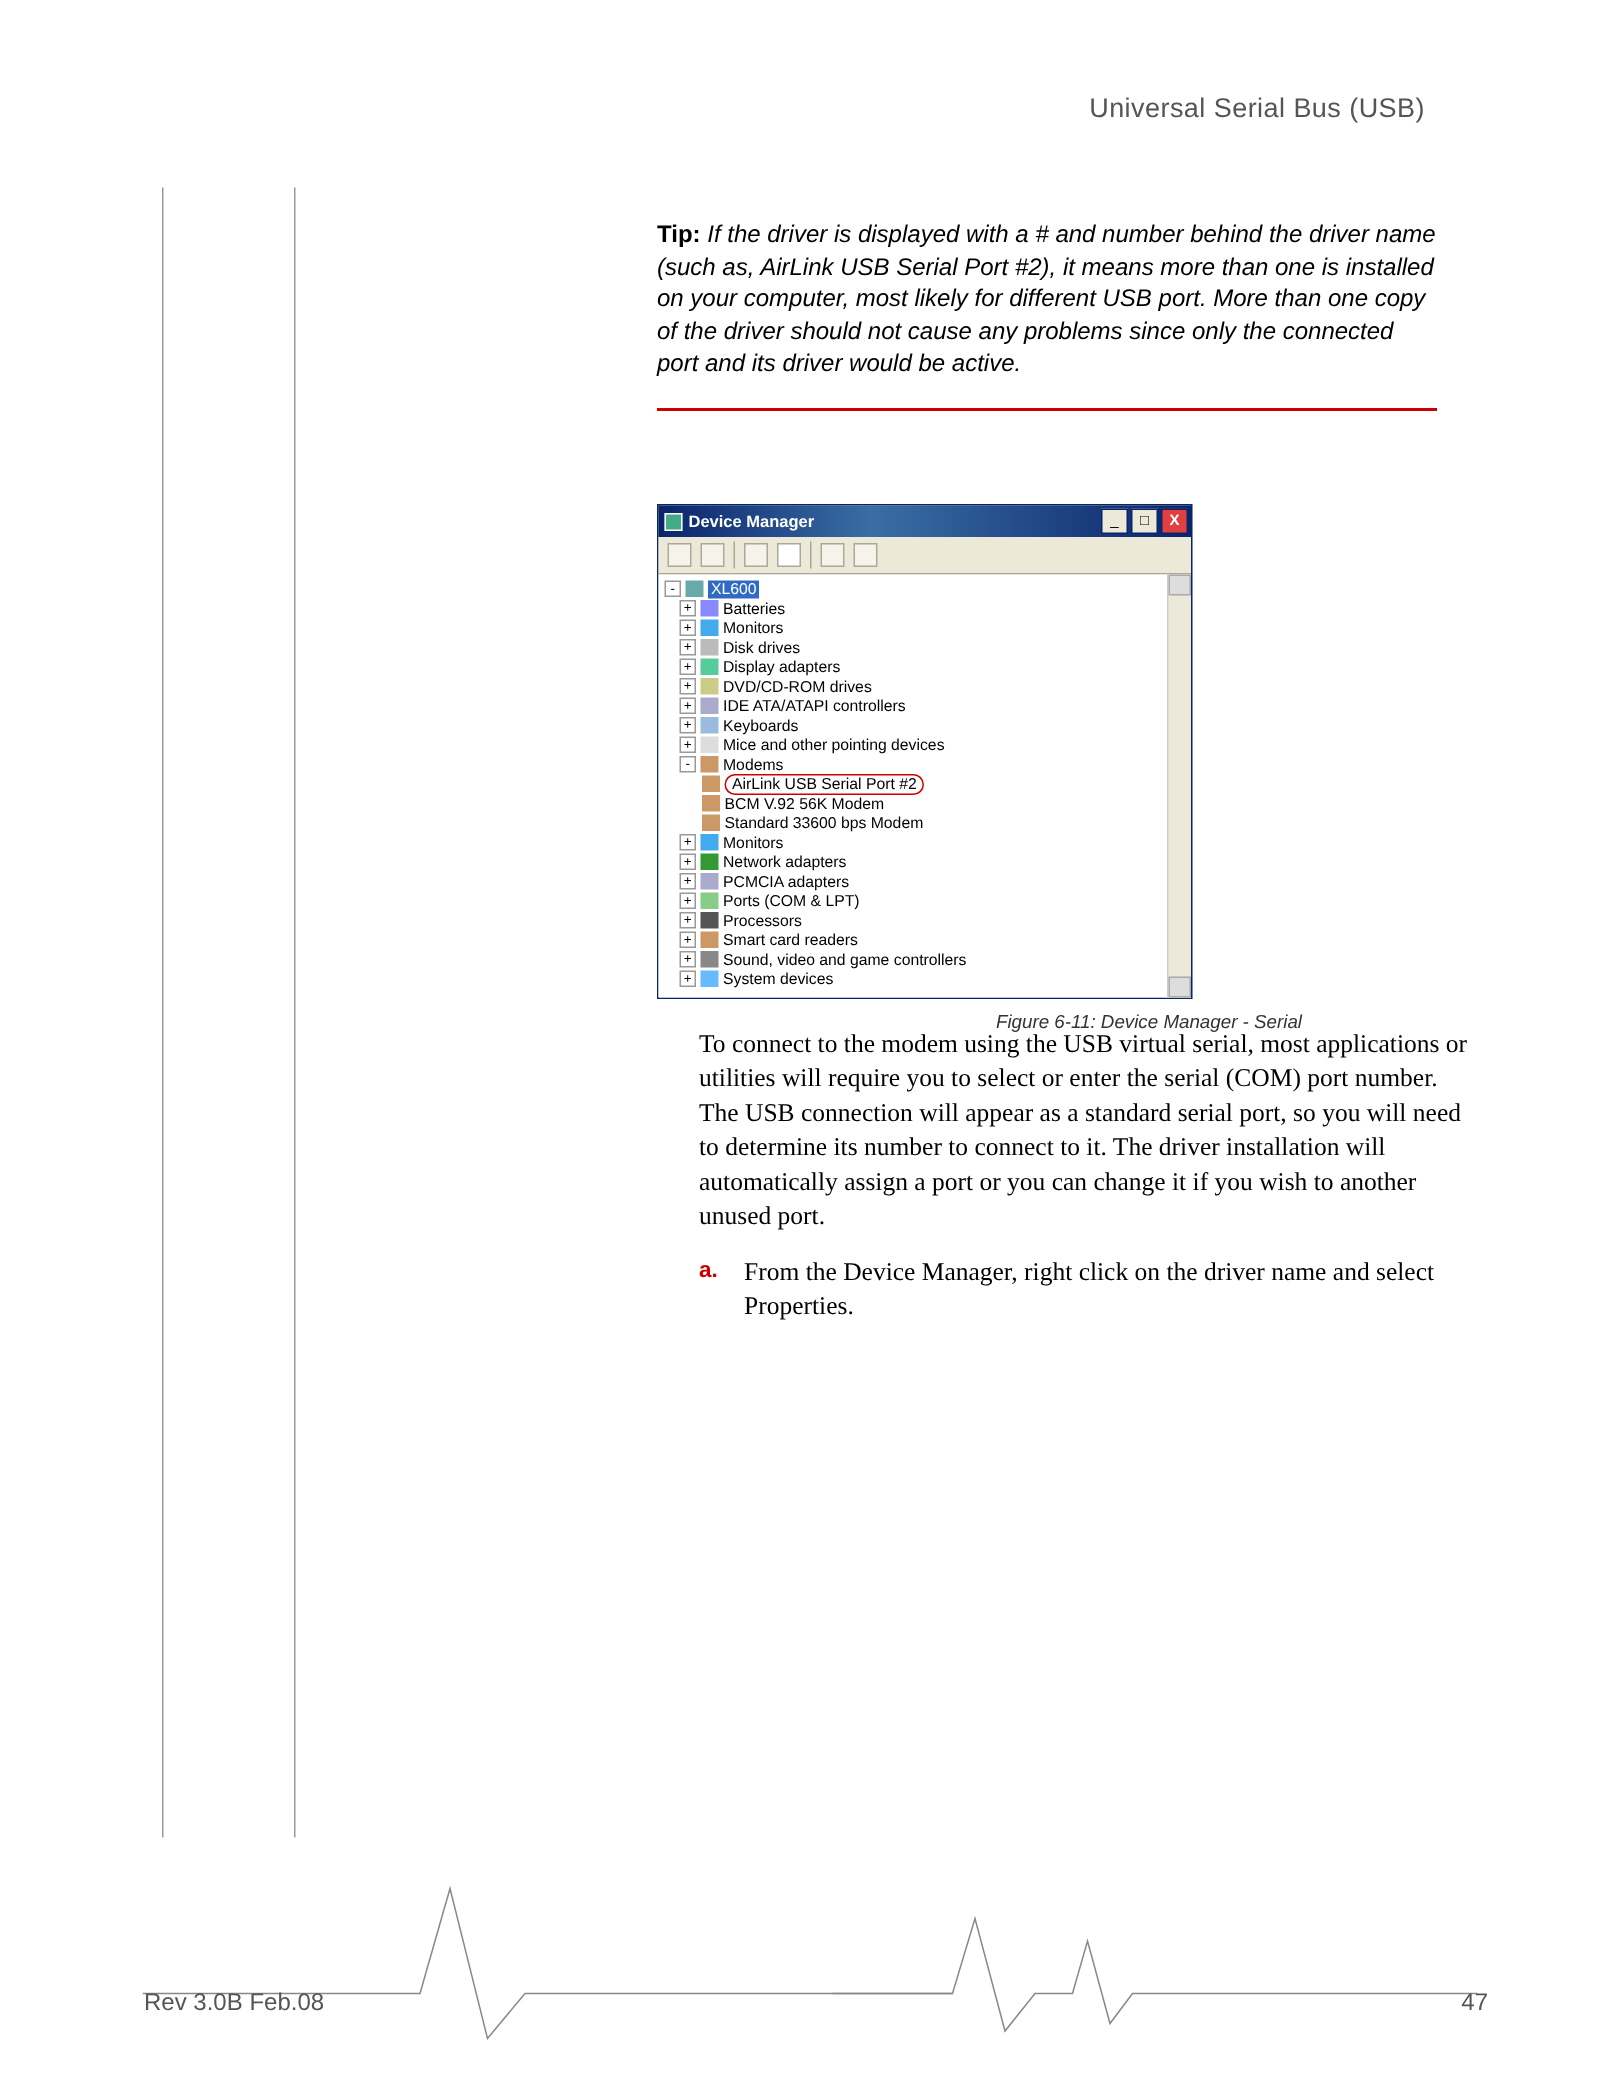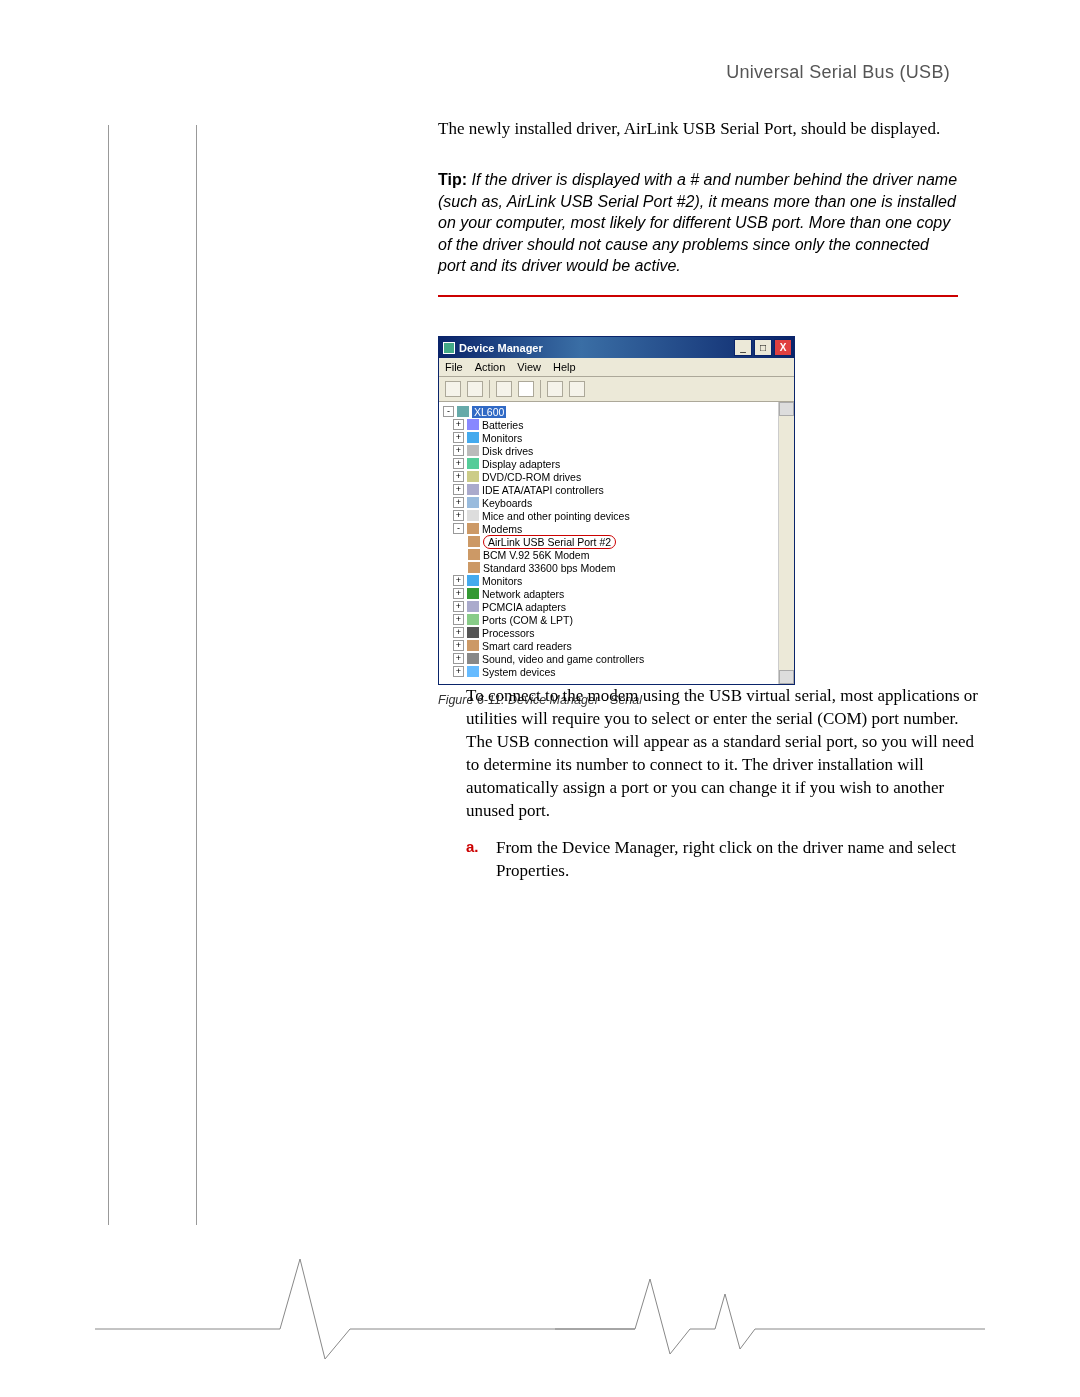--- a/index.html
+++ b/index.html
@@ -152,20 +152,21 @@
   .i-proc{background:#555;}
   .i-smart{background:#c96;}
   .i-snd{background:#888;}
   .i-sys{background:#6bf;}
   .caption {
     font-family: Arial, Helvetica, sans-serif;
     font-size: 12.5px;
     font-style: italic;
     color: #333;
     margin-top: 8px;
+    text-align: right;
   }
   .para2 {
     position: absolute;
     top: 685px;
     left: 438px;
     width: 520px;
     font-family: "Palatino Linotype", Palatino, Georgia, serif;
     font-size: 17px;
     line-height: 1.35;
     margin-left: 28px;
@@ -209,47 +210,40 @@
 </head>
 <body>
 
 <div class="page">
   <div class="header">Universal Serial Bus (USB)</div>
 
   <div class="vline-left"></div>
   <div class="vline-col"></div>
 
   <div class="content">
-    <div>The newly installed driver, AirLink USB Serial Port, should be displayed.</div>
     <div class="tip">
       <span class="tip-label">Tip:</span>
       <span>If the driver is displayed with a # and number behind the driver name (such as, AirLink USB Serial Port #2), it means more than one is installed on your computer, most likely for different USB port. More than one copy of the driver should not cause any problems since only the connected port and its driver would be active.</span>
     </div>
     <div class="red-bar"></div>
   </div>
 
   <div class="screenshot-area">
     <div class="dm-window">
       <div class="dm-titlebar">
         <span class="dm-title-left">
           <span class="dm-title-icon"></span>
           <span>Device Manager</span>
         </span>
         <span class="dm-ctrl">
           <span>_</span>
           <span>□</span>
           <span class="close">X</span>
         </span>
       </div>
-      <div class="dm-menubar">
-        <span>File</span>
-        <span>Action</span>
-        <span>View</span>
-        <span>Help</span>
-      </div>
       <div class="dm-toolbar">
         <span class="tbtn"></span>
         <span class="tbtn"></span>
         <span style="width:1px;height:18px;background:#aca899;"></span>
         <span class="tbtn"></span>
         <span class="tbtn print"></span>
         <span style="width:1px;height:18px;background:#aca899;"></span>
         <span class="tbtn"></span>
         <span class="tbtn"></span>
       </div>
@@ -374,13 +368,17 @@
       <span class="step-letter">a.</span>
       <span class="step-body">From the Device Manager, right click on the driver name and select Properties.</span>
     </div>
   </div>
 
   <svg class="wave" viewBox="0 0 890 170">
     <path d="M 0 130 L 185 130 L 205 60 L 230 160 L 255 130 L 540 130" stroke="#888" stroke-width="1" fill="none"></path>
     <path d="M 460 130 L 540 130 L 555 80 L 575 155 L 595 130 L 620 130 L 630 95 L 645 150 L 660 130 L 890 130" stroke="#888" stroke-width="1" fill="none"></path>
   </svg>
 
+  <div class="footer">
+    <span>Rev 3.0B  Feb.08</span>
+    <span>47</span>
+  </div>
 </div>
 
 </body></html>

